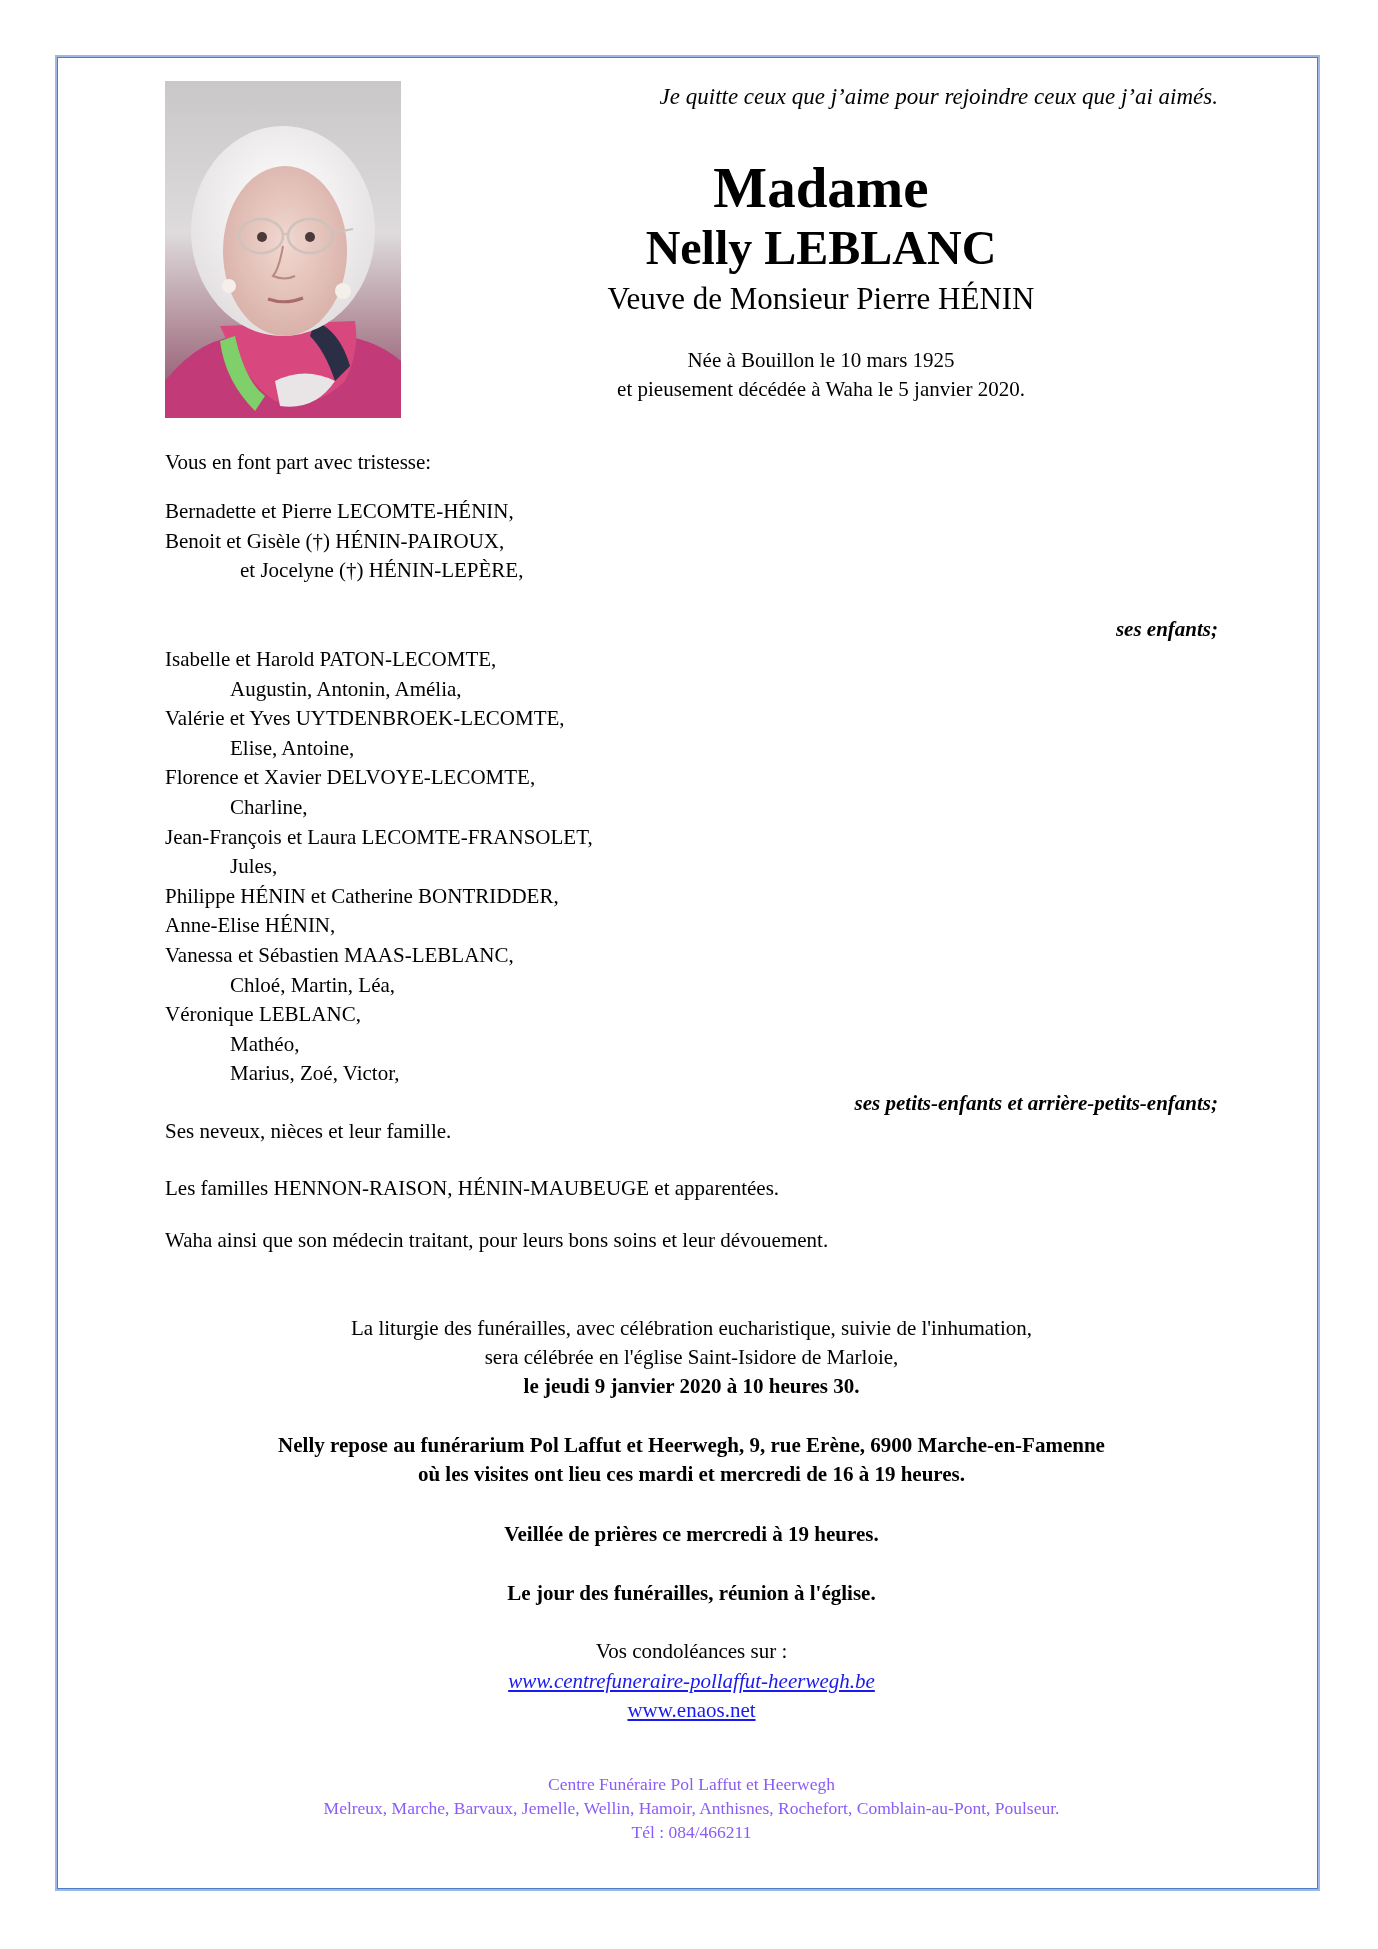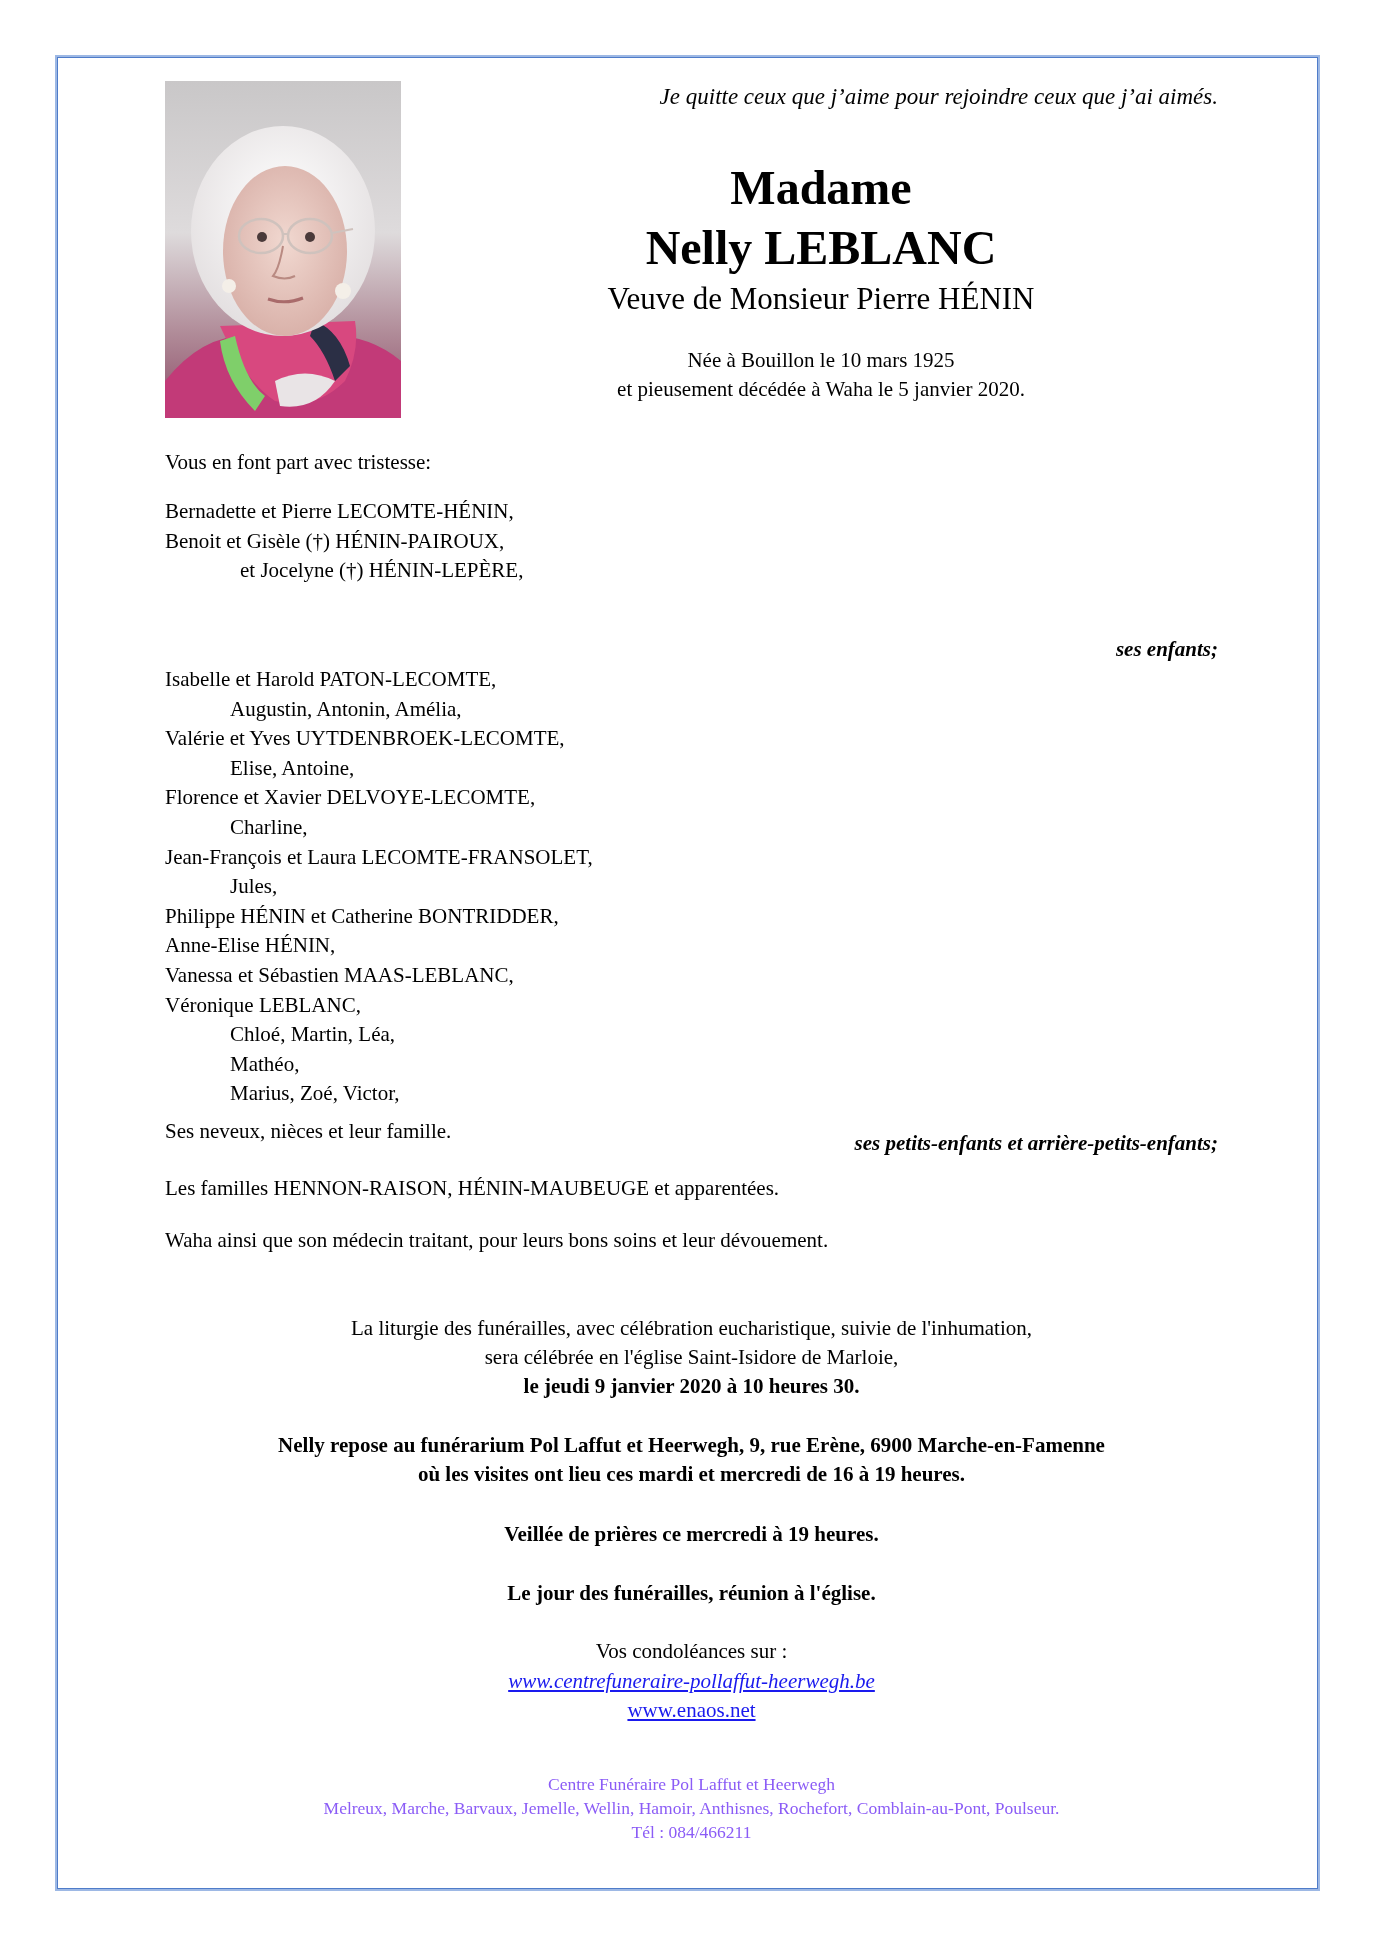--- a/index.html
+++ b/index.html
@@ -6,34 +6,34 @@
   body { width: 1378px; height: 1949px; position: relative; overflow: hidden;
          font-family: "Liberation Serif", "DejaVu Serif", serif; color: #000; }
   .frame { position: absolute; left: 55px; top: 55px; width: 1265px; height: 1836px;
            border: 2px solid #9db8e4; box-shadow: inset 0 0 0 1px #4f7cc9; box-sizing: border-box; }
   .abs { position: absolute; white-space: nowrap; }
   .photo { position: absolute; left: 165px; top: 81px; width: 236px; height: 337px; overflow: hidden; }
   .photo svg { display: block; width: 100%; height: 100%; }
 
   .quote { right: 160px; top: 84px; font-style: italic; font-size: 23px; }
   .hdr { position: absolute; left: 421px; width: 800px; text-align: center; white-space: nowrap; }
-  .madame { top: 160px; font-size: 48px; font-weight: bold; line-height: 56px; }
+  .madame { top: 160px; font-size: 57px; font-weight: bold; line-height: 56px; }
   .fullname { top: 220px; font-size: 48px; font-weight: bold; line-height: 56px; }
   .widow { top: 280px; font-size: 31px; line-height: 38px; }
   .born { top: 346px; font-size: 21px; line-height: 29px; }
   .died { top: 375px; font-size: 21px; line-height: 29px; }
 
   .body-text { font-size: 21px; line-height: 29.6px; }
   .intro { left: 165px; top: 448px; }
   .family { position: absolute; left: 165px; top: 497px; width: 1053px; }
   .family .line { height: 29.6px; line-height: 29.6px; font-size: 21px; white-space: nowrap; }
   .family .indent { padding-left: 65px; }
   .family .indent2 { padding-left: 75px; }
   .family .gap { height: 29.6px; }
-  .family .role { text-align: right; font-style: italic; font-weight: bold; margin-top: 20px; }
+  .family .role { text-align: right; font-style: italic; font-weight: bold; }
 
   .nephews { left: 165px; top: 1117px; }
   .families { left: 165px; top: 1174px; }
   .thanks { left: 165px; top: 1225px; width: 1053px; white-space: normal; }
   .thanks div { white-space: nowrap; line-height: 30px; font-size: 21px; }
 
   .center { position: absolute; left: 165px; width: 1053px; text-align: center; white-space: nowrap;
             font-size: 21px; line-height: 29px; }
   .bold { font-weight: bold; }
   a.link { color: #1a1aee; text-decoration: underline; }
@@ -105,22 +105,22 @@
   <div class="line indent">Augustin, Antonin, Amélia,</div>
   <div class="line">Valérie et Yves UYTDENBROEK-LECOMTE,</div>
   <div class="line indent">Elise, Antoine,</div>
   <div class="line">Florence et Xavier DELVOYE-LECOMTE,</div>
   <div class="line indent">Charline,</div>
   <div class="line">Jean-François et Laura LECOMTE-FRANSOLET,</div>
   <div class="line indent">Jules,</div>
   <div class="line">Philippe HÉNIN et Catherine BONTRIDDER,</div>
   <div class="line">Anne-Elise HÉNIN,</div>
   <div class="line">Vanessa et Sébastien MAAS-LEBLANC,</div>
+  <div class="line indent">Chloé, Martin, Léa,</div>
   <div class="line">Véronique LEBLANC,</div>
-  <div class="line indent">Chloé, Martin, Léa,</div>
   <div class="line indent">Mathéo,</div>
   <div class="line indent">Marius, Zoé, Victor,</div>
   <div class="line role">ses petits-enfants et arrière-petits-enfants;</div>
 </div>
 
 <div class="abs body-text nephews">Ses neveux, nièces et leur famille.</div>
 <div class="abs body-text families">Les familles HENNON-RAISON, HÉNIN-MAUBEUGE et apparentées.</div>
 
 <div class="abs thanks">
   <div>Waha ainsi que son médecin traitant, pour leurs bons soins et leur dévouement.</div>

